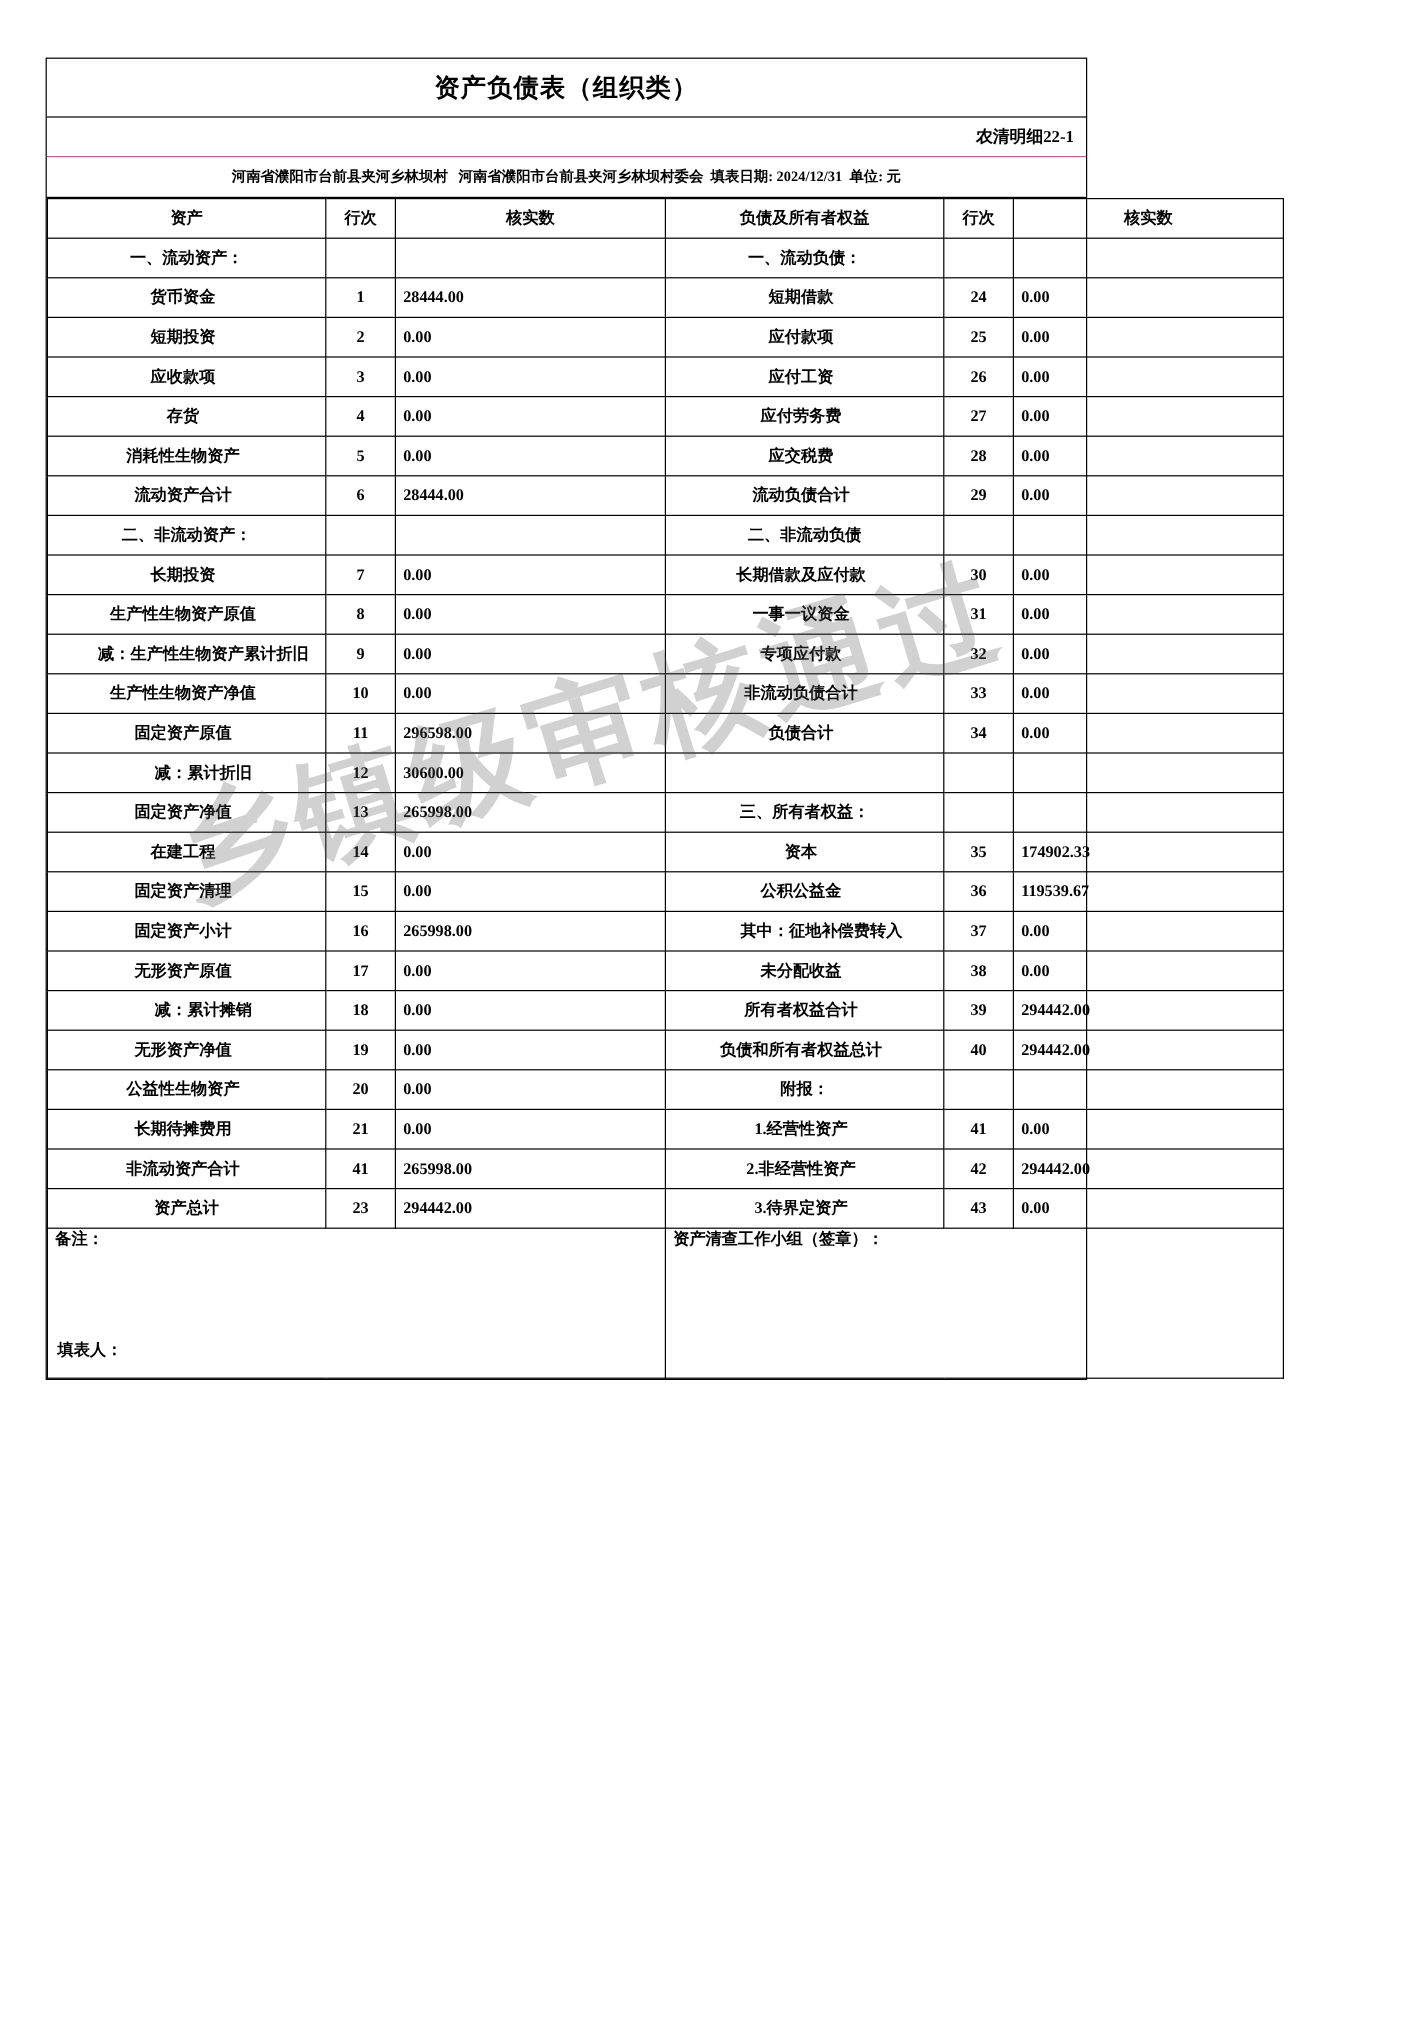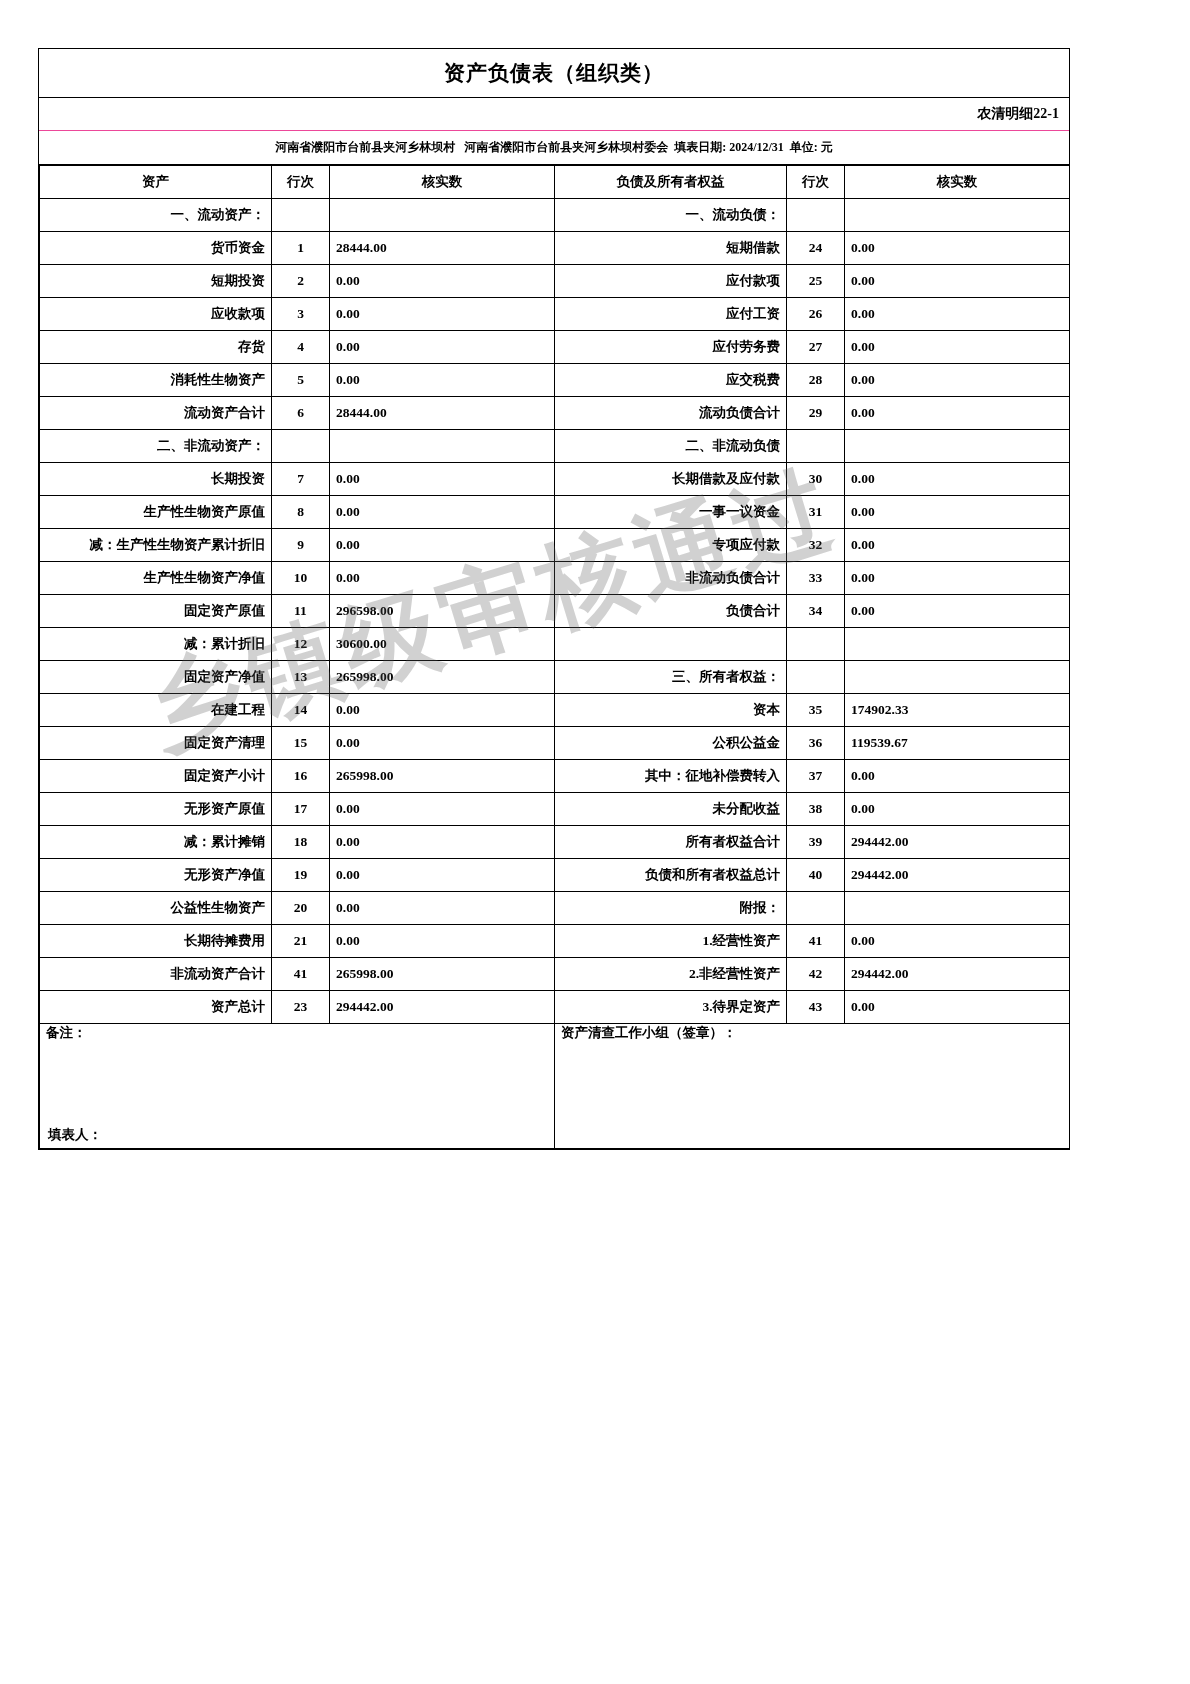--- a/index.html
+++ b/index.html
@@ -17,21 +17,21 @@
   .page {
     position: relative;
     width: 1190px;
     height: 1684px;
     box-sizing: border-box;
   }
   .sheet {
     position: absolute;
     left: 38px;
     top: 48px;
-    width: 1032px;
+    width: 868px;
     border: 1px solid #000;
     box-sizing: border-box;
     background: transparent;
   }
   .title-row {
     border-bottom: 1px solid #000;
     text-align: center;
     font-size: 21px;
     font-weight: bold;
     padding: 10px 0 10px 0;
@@ -68,39 +68,39 @@
     background: transparent;
   }
   table.grid th {
     text-align: center;
   }
   
   col.c-label { width: 232px; }
   col.c-no    { width: 58px;  }
   col.c-amt   { width: 225px; }
 
-  .lbl { text-align: right; }
+  .lbl { text-align: center; }
   .lbl.ind1 { padding-left: 0; }
   .lbl.ind2 { padding-left: 34px; }
   .no  { text-align: center; }
   .amt { text-align: left; padding-right: 10px; }
 
   .foot td {
     vertical-align: top;
     font-size: 13.5px;
     font-weight: bold;
     height: auto;
     padding: 8px 8px 8px 8px;
   }
   .foot .left-cell { height: 125px; position: relative; }
   .foot .right-cell { height: 125px; }
   .preparer {
     position: absolute;
     left: 8px;
-    bottom: 4px;
+    bottom: 14px;
   }
 
   .watermark {
     position: absolute;
     left: 150px;
     top: 560px;
     width: 780px;
     height: 360px;
     pointer-events: none;
     z-index: 5;

